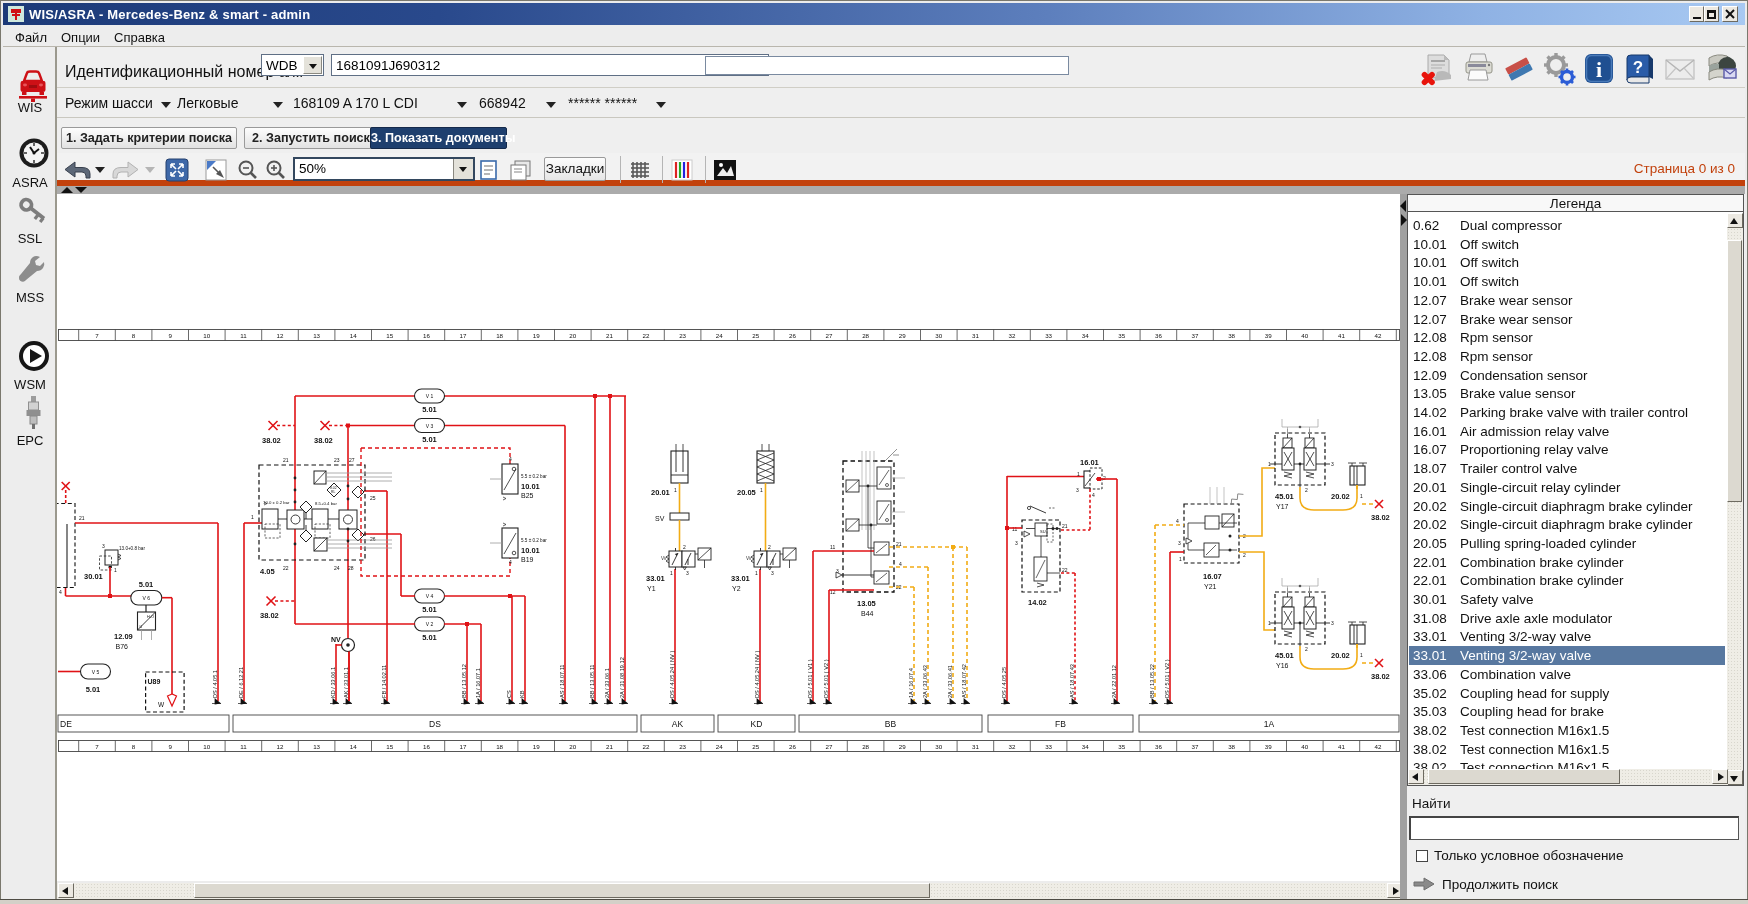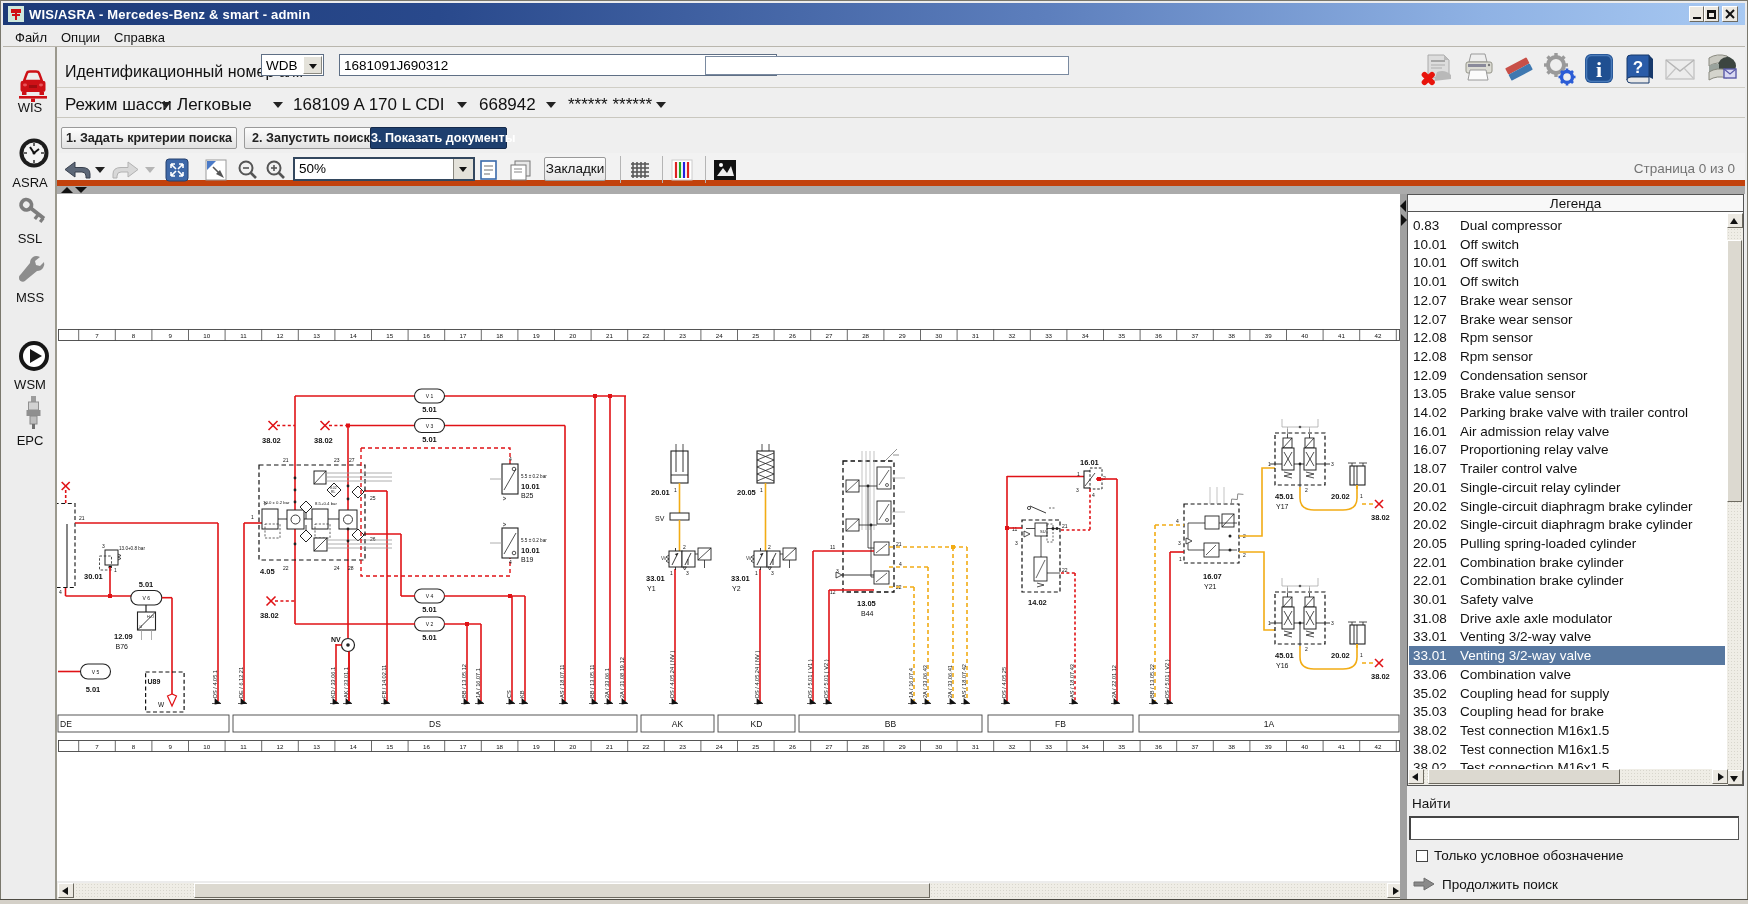--- a/index.html
+++ b/index.html
@@ -10,41 +10,41 @@
 .ttext{position:absolute;left:26px;top:4px;color:#fff;font-size:13px;font-weight:bold;letter-spacing:0.2px}
 .wbtn{position:absolute;top:3px;width:15px;height:16px;background:#ece9e2;border:1px solid;border-color:#fff #6d6a60 #6d6a60 #fff;display:flex;align-items:center;justify-content:center}
 .glyph-min{width:8px;height:2.5px;background:#111;margin-top:8px}
 .glyph-max{width:9px;height:9px;border:2px solid #111;border-top-width:3px}
 .menubar{position:absolute;left:3px;top:25px;right:3px;height:22px;background:#ededed;border-bottom:1px solid #b9b6ad}
 .menubar span{position:absolute;top:5px;font-size:13px;color:#111}
 .sidebar{position:absolute;left:3px;top:47px;width:54px;bottom:5px;background:#ededed;border-right:2px solid #9b998e}
 .sico{position:absolute}
 .slab{position:absolute;left:0;width:54px;text-align:center;font-size:13px;color:#111}
 .row1{position:absolute;left:57px;top:47px;right:3px;height:41px;background:#efefef;border-bottom:1px solid #d0cec6}
-.lbl{position:absolute;font-size:17px;color:#111;white-space:nowrap}
+.lbl{position:absolute;font-size:14px;color:#111;white-space:nowrap}
 .combo{position:absolute;height:22px;background:#fff;border:1px solid #5f6f85}
 .cval{position:absolute;left:4px;top:3px;font-size:13.5px}
 .dbtn{position:absolute;right:1px;top:1px;bottom:1px;width:19px;background:#e4e2da;border:1px solid;border-color:#fff #8a8880 #8a8880 #fff}
 .dbtn:after{content:"";position:absolute;left:5px;top:7px;border-left:4.5px solid transparent;border-right:4.5px solid transparent;border-top:5px solid #111}
 .field{position:absolute;background:#fff;border:1px solid #7a8aa0}
 .ric{position:absolute;top:52px;width:34px;height:34px}
 .row2{position:absolute;left:57px;top:88px;right:3px;height:30px;background:#efefef;border-bottom:1px solid #c9c7bf}
 .tri{position:absolute;width:0;height:0;border-left:5px solid transparent;border-right:5px solid transparent;border-top:6px solid #222}
 .tabs{position:absolute;left:57px;top:118px;right:3px;height:35px;background:#efefef}
 .tab{position:absolute;top:9px;height:22px;background:linear-gradient(#fdfdfd,#e2e2e2);border:1px solid #9a9a9a;border-radius:2px;font-size:12.6px;font-weight:bold;color:#222;text-align:center;line-height:20px;white-space:nowrap}
 .tab.active{background:#1e3f6e;color:#fff;border-color:#14294a}
 .toolbar{position:absolute;left:57px;top:153px;right:3px;height:33px;background:#f2f2f2;border-bottom:6px solid #c2410c}
 .tbi{position:absolute}
 .zoombox{position:absolute;left:236px;top:4px;width:182px;height:24px;background:#fff;border:2px solid #33475e}
 .zoombox span{position:absolute;left:4px;top:2px;font-size:13.5px}
 .zoombox .dbtn2{position:absolute;right:0;top:0;bottom:0;width:20px;background:#e4e2da;border-left:1px solid #8a8880}
 .zoombox .dbtn2:after{content:"";position:absolute;left:5px;top:8px;border-left:4.5px solid transparent;border-right:4.5px solid transparent;border-top:5px solid #111}
 .btn{position:absolute;background:linear-gradient(#fcfcfc,#e6e6e6);border:1px solid #9a9a9a;border-radius:2px;font-size:13.5px;text-align:center;line-height:22px;color:#111}
 .vsep{position:absolute;top:3px;height:27px;width:1px;background:#b5b5b5}
-.pglbl{position:absolute;right:10px;top:8px;font-size:13.5px;color:#737373}
+.pglbl{position:absolute;right:10px;top:8px;font-size:13.5px;color:#c2410c}
 .hsplit{position:absolute;left:57px;top:186px;right:3px;height:8px;background:#ababab}
 .canvas{position:absolute;left:57px;top:194px;width:1343px;height:687px;background:#fff;border-left:1px solid #555;border-top:1px solid #777}
 .cscroll{position:absolute;left:57px;top:883px;width:1347px;height:16px;background:#efede6;
  background-image:radial-gradient(#d8d6cd 1px,transparent 0);background-size:3px 3px}
 .sbtn{position:absolute;width:16px;height:15px;background:#ece9e2;border:1px solid;border-color:#fff #6d6a60 #6d6a60 #fff}
 .sthumb{position:absolute;background:#dcd9d0;border:1px solid;border-color:#fff #6d6a60 #6d6a60 #fff}
 .alf{position:absolute;left:3px;top:3px;border-top:4.5px solid transparent;border-bottom:4.5px solid transparent;border-right:6px solid #111}
 .art{position:absolute;left:5px;top:3px;border-top:4.5px solid transparent;border-bottom:4.5px solid transparent;border-left:6px solid #111}
 .aup{position:absolute;left:2px;top:4px;border-left:4.5px solid transparent;border-right:4.5px solid transparent;border-bottom:6px solid #111}
 .adn{position:absolute;left:2px;top:5px;border-left:4.5px solid transparent;border-right:4.5px solid transparent;border-top:6px solid #111}
@@ -150,21 +150,21 @@
         <rect x="14" y="29" width="3" height="5" fill="#6f6f6f"></rect>
       </svg></div>
     <div class="slab" style="top:386px">EPC</div>
   </div>
 <div class="row1">
     <span class="lbl" style="left:8px;top:16px;font-size:16px">Идентификационный номер а/м</span>
     <div class="combo" style="left:204px;top:7px;width:63px">
       <span class="cval">WDB</span>
       <div class="dbtn"></div>
     </div>
-    <div class="combo" style="left:282px;top:7px;width:438px">
+    <div class="combo" style="left:274px;top:7px;width:438px">
       <span class="cval">1681091J690312</span>
       <div class="dbtn" style="width:25px"></div>
     </div>
     <div class="field" style="left:648px;top:9px;width:364px;height:19px"></div>
   </div>
 <div class="ric" style="left:1420px"><svg width="34" height="34" viewBox="0 0 34 34" style="">
       <path d="M8 3 L24 3 L29 8 L29 24 L13 26 L8 22 Z" fill="#ddd" stroke="#aaa"></path>
       <path d="M24 3 L24 8 L29 8 Z" fill="#bbb"></path>
       <line x1="11" y1="9" x2="25" y2="9" stroke="#999" stroke-width="1.6"></line>
       <line x1="11" y1="13" x2="25" y2="13" stroke="#bbb" stroke-width="1.4"></line>
@@ -1054,21 +1054,21 @@
     </div>
   </div>
 <div class="vsplit">
     <div style="position:absolute;left:0;top:6px;width:0;height:0;border-top:6px solid transparent;border-bottom:6px solid transparent;border-right:6px solid #111"></div>
     <div style="position:absolute;left:1px;top:20px;width:0;height:0;border-top:6px solid transparent;border-bottom:6px solid transparent;border-left:6px solid #111"></div>
   </div>
 <div class="legend">
     <div class="lhead">Легенда</div>
     <div class="lbox">
       <div class="lrow" style="top:4.0px">
-        <span class="lnum">0.83</span>
+        <span class="lnum">0.62</span>
         <span class="lname">Dual compressor</span>
       </div>
       <div class="lrow" style="top:22.7px">
         <span class="lnum">10.01</span>
         <span class="lname">Off switch</span>
       </div>
       <div class="lrow" style="top:41.4px">
         <span class="lnum">10.01</span>
         <span class="lname">Off switch</span>
       </div>

